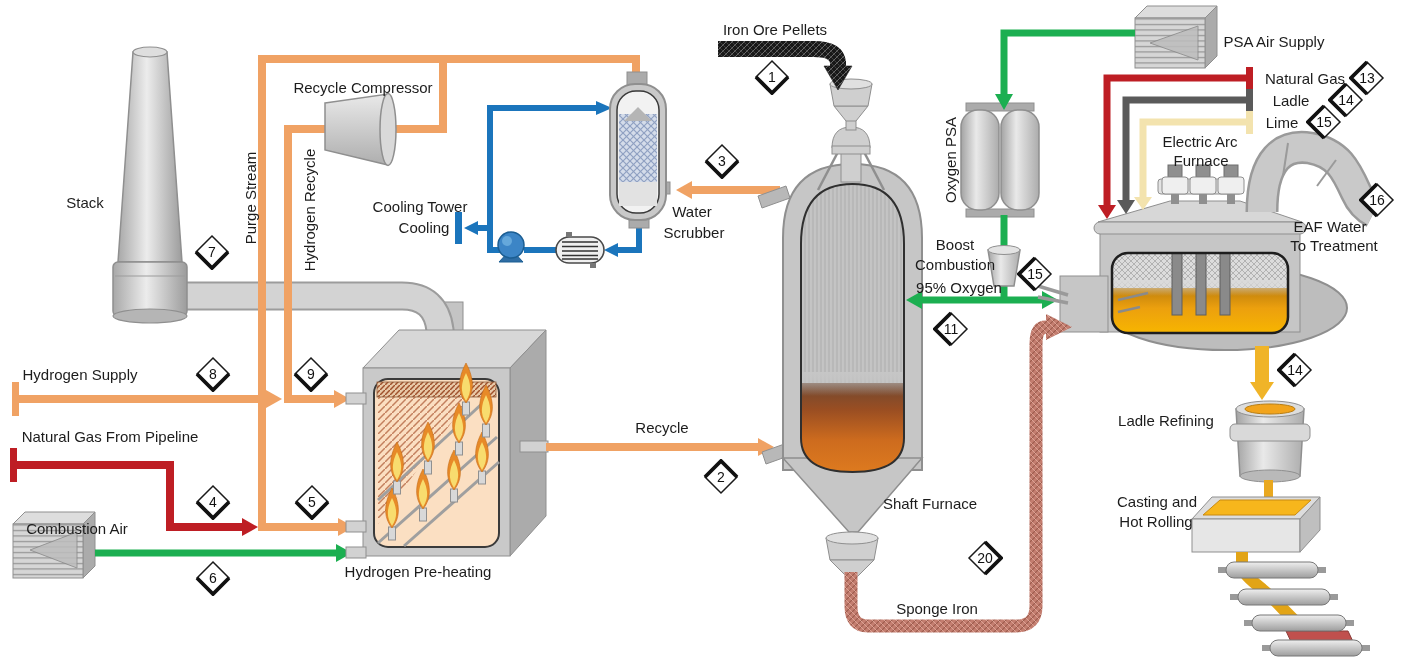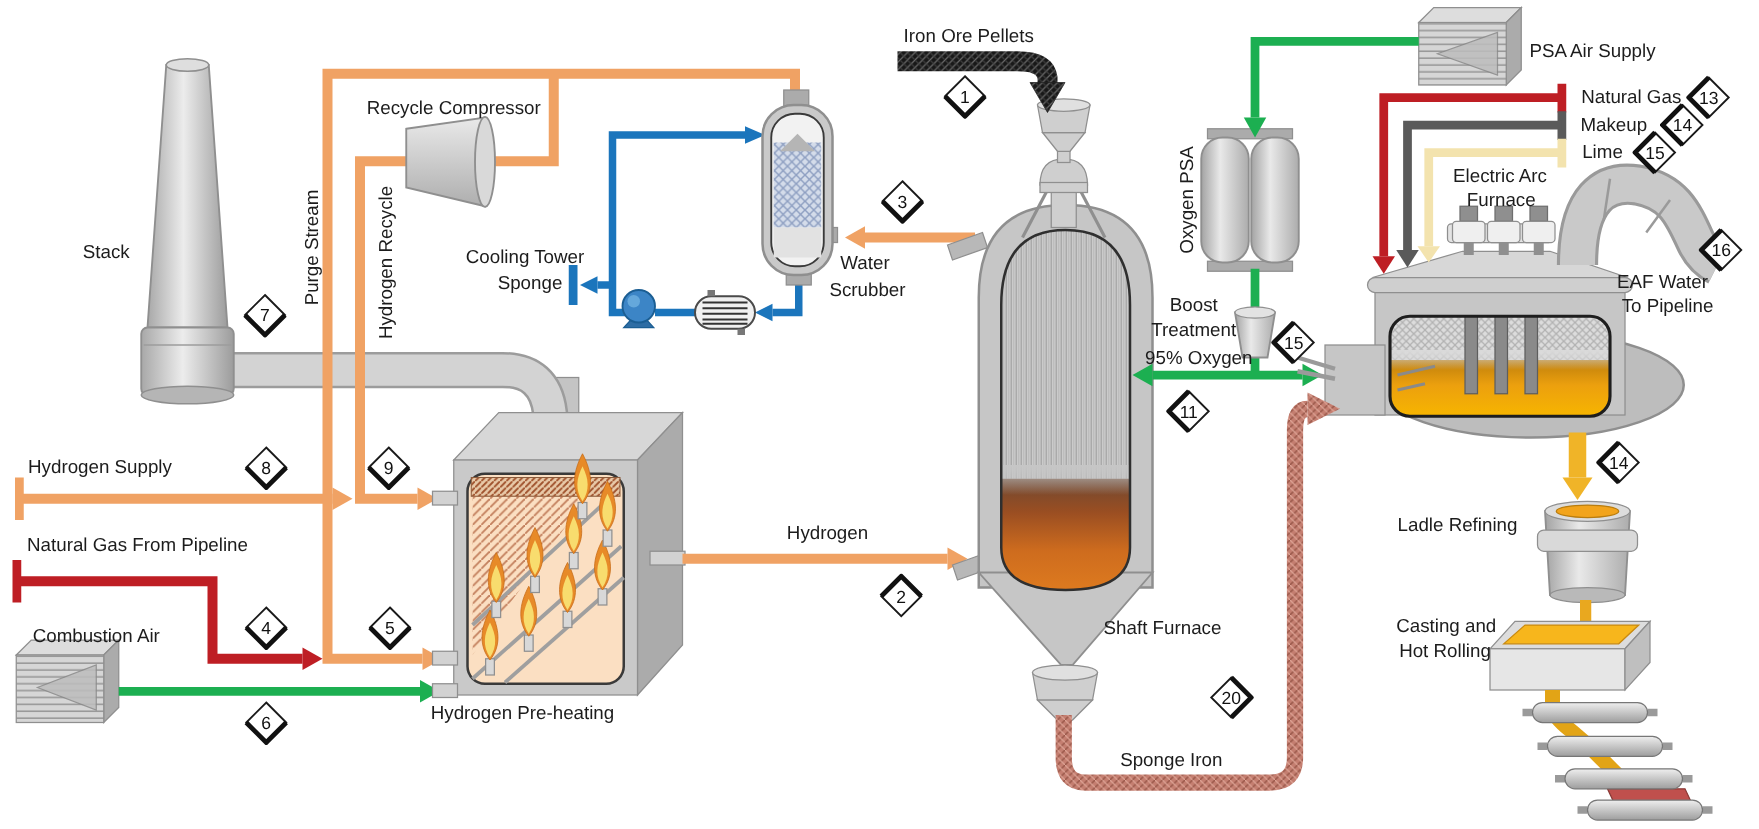--- a/index.html
+++ b/index.html
@@ -393,43 +393,43 @@
     <rect x="1270" y="640" width="92" height="16" rx="8" fill="url(#gRoller)" stroke="#777777"></rect>
   </g>
 </g>
 </svg>
 
 <div class="lbl" style="left:85px;top:202px">Stack</div>
 <div class="lbl" style="left:363px;top:87px">Recycle Compressor</div>
 <div class="lbl v" style="left:250px;top:198px">Purge Stream</div>
 <div class="lbl v" style="left:309px;top:210px">Hydrogen Recycle</div>
 <div class="lbl" style="left:420px;top:206px">Cooling Tower</div>
-<div class="lbl" style="left:424px;top:227px">Sponge</div>
+<div class="lbl" style="left:424px;top:227px">Cooling</div>
 <div class="lbl" style="left:692px;top:211px">Water</div>
 <div class="lbl" style="left:694px;top:232px">Scrubber</div>
 <div class="lbl" style="left:775px;top:29px">Iron Ore Pellets</div>
 <div class="lbl" style="left:80px;top:374px">Hydrogen Supply</div>
 <div class="lbl" style="left:110px;top:436px">Natural Gas From Pipeline</div>
-<div class="lbl" style="left:77px;top:509px">Combustion Air</div>
+<div class="lbl" style="left:77px;top:528px">Combustion Air</div>
 <div class="lbl" style="left:418px;top:571px">Hydrogen Pre-heating</div>
-<div class="lbl" style="left:662px;top:427px">Hydrogen</div>
+<div class="lbl" style="left:662px;top:427px">Recycle</div>
 <div class="lbl" style="left:930px;top:503px">Shaft Furnace</div>
 <div class="lbl" style="left:937px;top:608px">Sponge Iron</div>
 <div class="lbl v" style="left:950px;top:160px">Oxygen PSA</div>
 <div class="lbl" style="left:955px;top:244px">Boost</div>
-<div class="lbl" style="left:955px;top:264px">Treatment</div>
+<div class="lbl" style="left:955px;top:264px">Combustion</div>
 <div class="lbl" style="left:959px;top:287px">95% Oxygen</div>
 <div class="lbl" style="left:1274px;top:41px">PSA Air Supply</div>
 <div class="lbl" style="left:1305px;top:78px">Natural Gas</div>
-<div class="lbl" style="left:1291px;top:100px">Makeup</div>
+<div class="lbl" style="left:1291px;top:100px">Ladle</div>
 <div class="lbl" style="left:1282px;top:122px">Lime</div>
 <div class="lbl" style="left:1200px;top:141px">Electric Arc</div>
 <div class="lbl" style="left:1201px;top:160px">Furnace</div>
 <div class="lbl" style="left:1330px;top:226px">EAF Water</div>
-<div class="lbl" style="left:1334px;top:245px">To Pipeline</div>
+<div class="lbl" style="left:1334px;top:245px">To Treatment</div>
 <div class="lbl" style="left:1166px;top:420px">Ladle Refining</div>
 <div class="lbl" style="left:1157px;top:501px">Casting and</div>
 <div class="lbl" style="left:1156px;top:521px">Hot Rolling</div>
 
 <div class="dm" style="left:772px;top:77px">
   <svg viewBox="0 0 36 36">
         <polygon points="18,2 34,18 18,34 2,18" fill="#fff" stroke="#1a1a1a" stroke-width="1.5"></polygon>
         <path d="M2,18 L18,34 L34,18" fill="none" stroke="#111" stroke-width="3.8"></path>
       </svg>
   <span>1</span>

